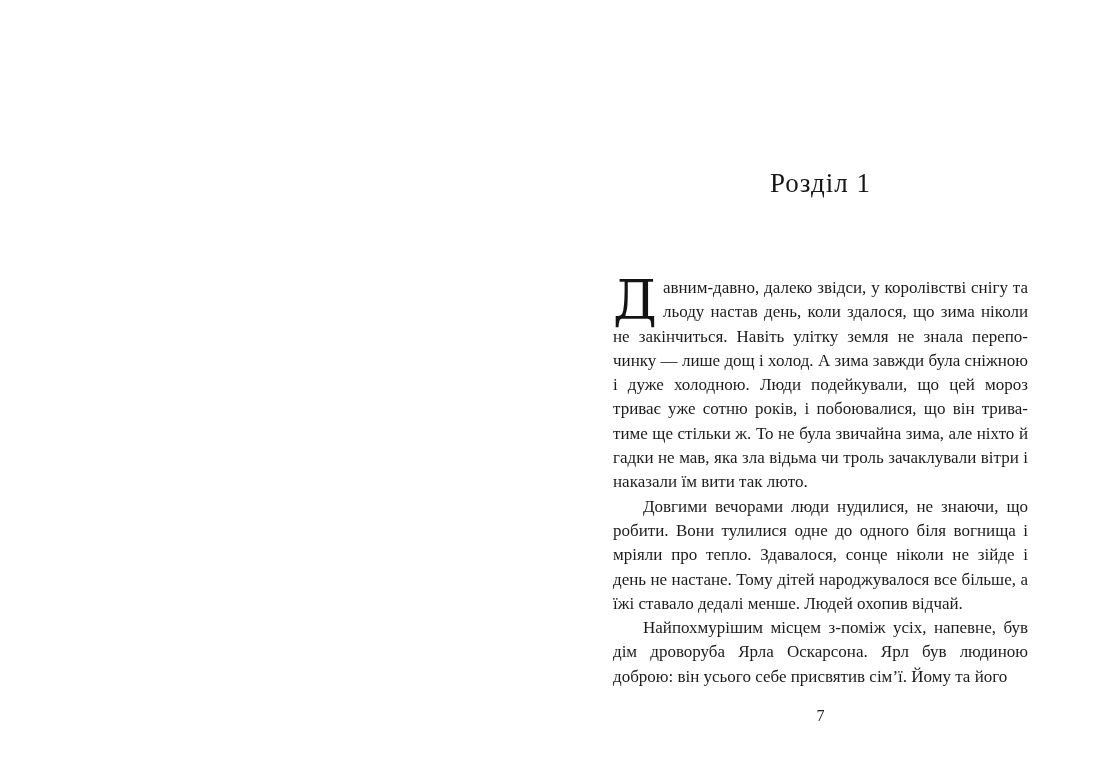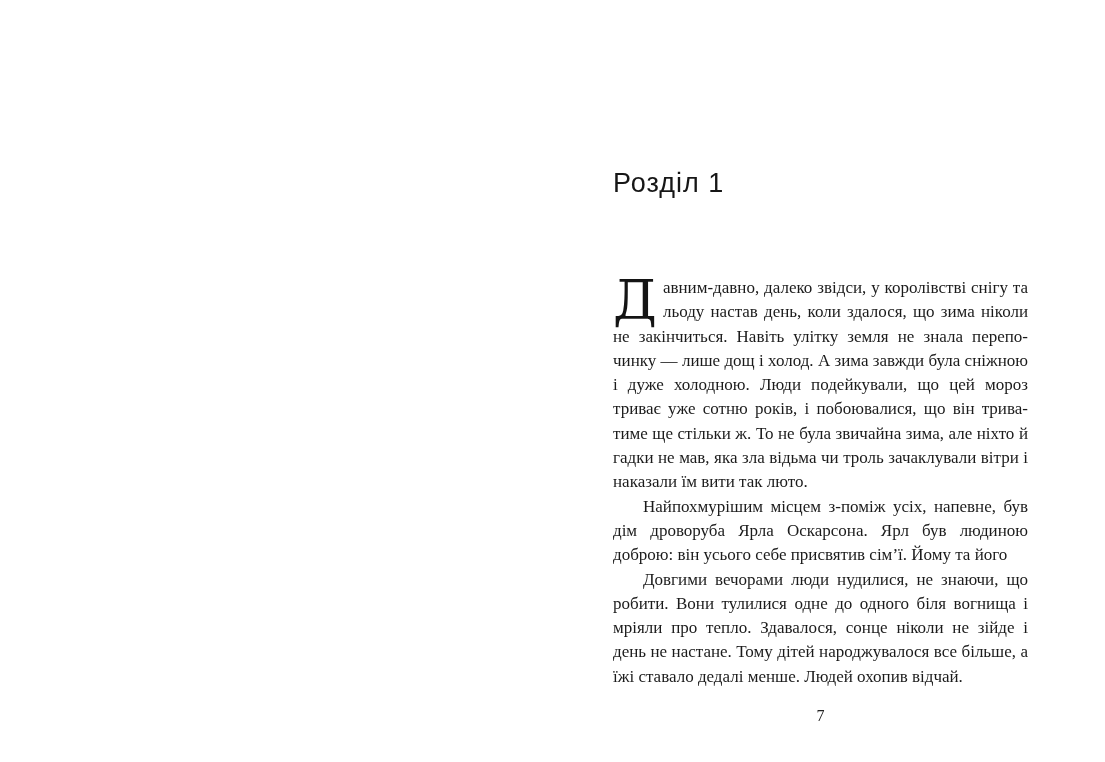--- a/index.html
+++ b/index.html
@@ -22,21 +22,22 @@
     left: 613px;
     width: 415px;
     height: 762px;
   }
   .chapter-title {
     position: absolute;
     top: 168px;
     left: 0;
     width: 415px;
     margin: 0;
-    font-family: Liberation Sans, sans-serif;
+    text-align: center;
+    font-family: Liberation Serif, serif;
     font-weight: normal;
     font-size: 27px;
     line-height: 30px;
     letter-spacing: 1px;
     color: #161616;
   }
   .text-block {
     position: absolute;
     top: 276px;
     left: 0;
@@ -78,22 +79,22 @@
 
 <div class="canvas">
   <div class="book-page-right">
 
     <h1 class="chapter-title">Розділ 1</h1>
 
     <div class="text-block">
 
       <p class="para"><span class="dropcap">Д</span><span>авним-давно, далеко звідси, у королівстві снігу та льоду настав день, коли здалося, що зима ніколи не закінчиться. Навіть улітку земля не знала перепо­чинку — лише дощ і холод. А зима завжди була сніж­ною і дуже холодною. Люди подейкували, що цей мороз триває уже сотню років, і побоювалися, що він трива­тиме ще стільки ж. То не була звичайна зима, але ніхто й гадки не мав, яка зла відьма чи троль зачаклували вітри і наказали їм вити так люто.</span></p>
 
+      <p class="para indent"><span>Довгими вечорами люди нудилися, не знаючи, що робити. Вони тулилися одне до одного біля вогнища і мріяли про тепло. Здавалося, сонце ніколи не зійде і день не настане. Тому дітей народжувалося все біль­ше, а їжі ставало дедалі менше. Людей охопив відчай.</span></p>
+
       <p class="para indent"><span>Найпохмурішим місцем з-поміж усіх, напевне, був дім дроворуба Ярла Оскарсона. Ярл був людиною доброю: він усього себе присвятив сім’ї. Йому та його</span></p>
-
-      <p class="para indent"><span>Довгими вечорами люди нудилися, не знаючи, що робити. Вони тулилися одне до одного біля вогнища і мріяли про тепло. Здавалося, сонце ніколи не зійде і день не настане. Тому дітей народжувалося все біль­ше, а їжі ставало дедалі менше. Людей охопив відчай.</span></p>
 
     </div>
 
     <div class="page-number">7</div>
 
   </div>
 </div>
 
 </body></html>

